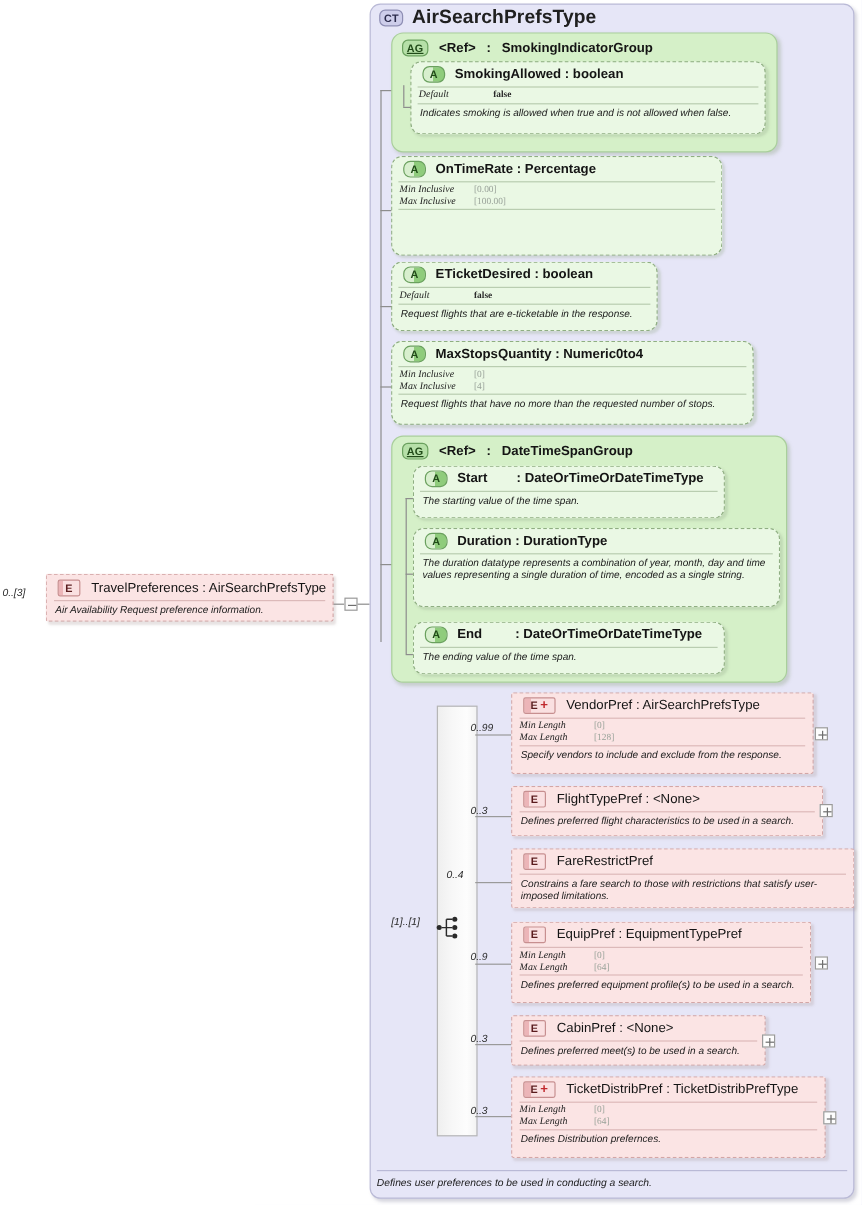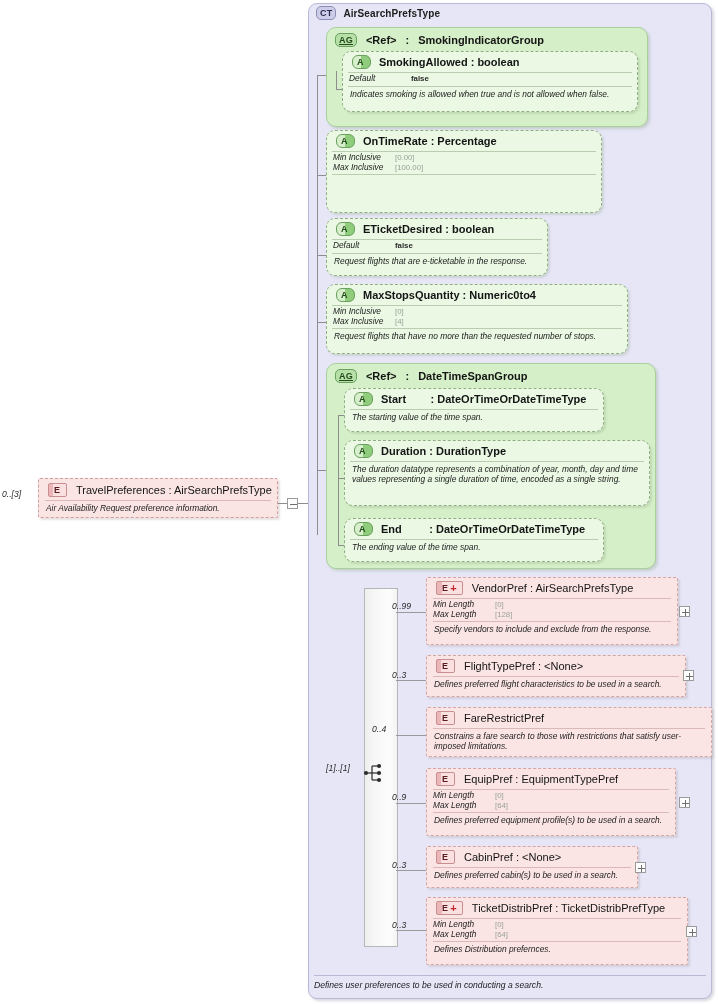--- a/index.html
+++ b/index.html
@@ -15,25 +15,25 @@
   .abs{position:absolute;box-sizing:border-box;}
 
   
   .ct-box{
     background:#e6e6f7;
     border:1px solid #b9b9d6;
     border-radius:9px;
     box-shadow:2px 2px 3px rgba(120,120,150,.30);
   }
   .ct-title-row{position:absolute;left:10px;top:5px;display:flex;align-items:center;gap:7px;}
-  .ct-name{font-size:10px;color:#202020;letter-spacing:.1px;font-weight:600;}
+  .ct-name{font-size:16px;color:#202020;letter-spacing:.1px;font-weight:600;}
 
   
   .badge{
-    display:inline-flex;align-items:center;
+    display:inline-flex;align-items:center;justify-content:center;
     font-size:9px;font-weight:700;letter-spacing:.2px;
     height:14px;min-width:19px;box-sizing:border-box;
   }
   .badge-ct{border:1px solid #8e8eb4;border-radius:5px;background:#cdcdea;color:#2a2a4a;padding:0 3px;}
   .badge-ag{border:1px solid #6aa05e;border-radius:5px;background:#b6e0a8;color:#204a18;padding:0 3px;text-decoration:underline;}
   .badge-a{border:1px solid #6aa05e;border-radius:6px;background:#b6e0a8;color:#204a18;padding:0 4px;
            background:linear-gradient(90deg,#d8efce 0 46%,#8fcc7c 46% 100%);}
   .badge-e{border:1px solid #c78f90;border-radius:2px;background:#f6d4d6;color:#5a1c1e;padding:0 5px;
            background:linear-gradient(90deg,#ecb5b8 0 22%,#fae0e1 22% 100%);}
   .badge-e .pl{color:#c0282d;font-size:11px;line-height:8px;margin-left:2px;font-weight:800;}
@@ -52,21 +52,21 @@
   .a-box{
     background:#eaf8e4;
     border:1px dashed #8fae82;
     border-radius:9px;
     box-shadow:2px 2px 2px rgba(150,170,140,.30);
   }
   .a-head{display:flex;align-items:center;gap:8px;padding:3px 0 3px 9px;}
   .a-title{font-size:11px;color:#141414;font-weight:600;white-space:pre;}
   .rule{height:0;border-top:1px solid #b9cdb0;margin:0 5px;}
   .facets{padding:1px 6px 2px 6px;}
-  .facet-row{display:flex;align-items:baseline;font-size:8.3px;line-height:9.6px;}
+  .facet-row{display:flex;align-items:baseline;font-size:8.3px;line-height:9.6px;font-family:Liberation Serif, serif;}
   .facet-k{font-style:italic;color:#1d1d1d;width:62px;}
   .facet-v{color:#9aa39a;font-size:7.8px;}
   .doc{
     font-style:italic;font-size:8.4px;line-height:10.2px;color:#1b1b1b;
     padding:2px 7px 3px 7px;
   }
 
   
   .e-box{
     background:#fbe4e4;
@@ -398,21 +398,21 @@
 
   <div class="card" style="left:392px;top:860px;">0..3</div>
   <div class="e-box abs" style="left:426px;top:846px;width:212px;height:42px;">
     <div class="e-head">
       <span class="badge badge-e">
           <span>E</span>
         </span>
       <span class="e-title">CabinPref : &lt;None&gt;</span>
     </div>
     <div class="rule-p"></div>
-    <div class="doc">Defines preferred  cabin(s) to be used in a search.</div>
+    <div class="doc">Defines preferred  meet(s) to be used in a search.</div>
   </div>
   <div class="plus-box" style="left:635px;top:862px;"></div>
 
   <div class="card" style="left:392px;top:920px;">0..3</div>
   <div class="e-box abs" style="left:426px;top:897px;width:262px;height:68px;">
     <div class="e-head">
       <span class="badge badge-e">
           <span>E</span>
           <span class="pl">+</span>
         </span>

